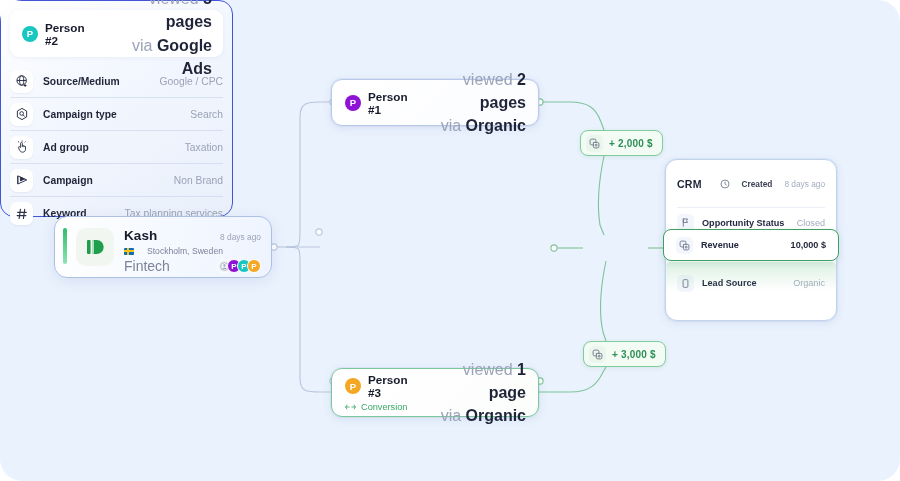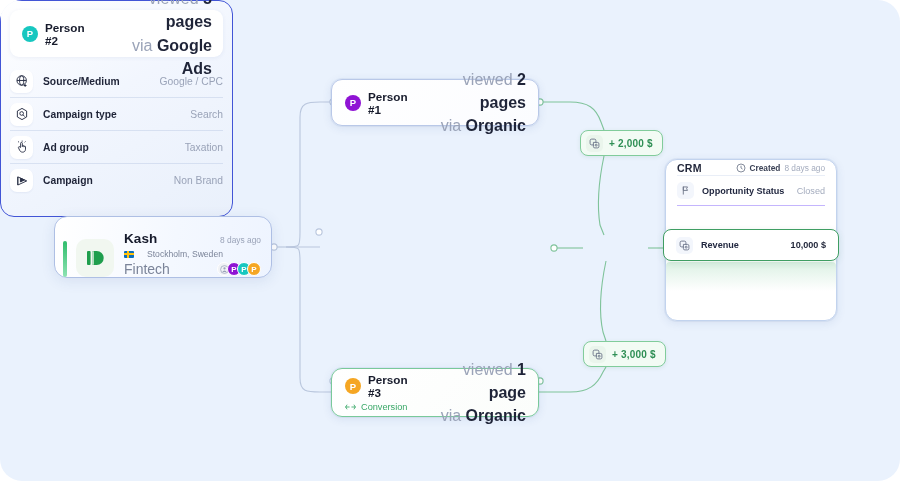--- a/index.html
+++ b/index.html
@@ -27,22 +27,22 @@
     box-shadow: 0 2px 10px rgba(40,70,140,.10), 0 0 0 1px rgba(120,150,200,.10);
   }
 
   
   #kash-card {
     left: 54px; top: 216px; width: 218px; height: 62px;
     border: 1.3px solid #aebfe4;
     border-radius: 13px;
     background: linear-gradient(100deg,#ffffff 0%,#f4f8ff 55%,#eef4ff 100%);
     box-shadow: 0 3px 14px rgba(40,70,140,.10);
-    display: flex; align-items: flex-end;
-    padding: 0 10px 0 8px;
+    display: flex; align-items: flex-start;
+    padding: 11px 10px 0 8px;
   }
   .kash-bar {
     width: 4px; height: 36px; border-radius: 3px; flex: 0 0 auto;
     background: linear-gradient(180deg,#2fbd6c 0%,#8ee3b3 100%);
   }
   .kash-logo {
     width: 38px; height: 38px; border-radius: 10px; margin-left: 9px;
     background: #f1f7f0; display: flex; align-items: center; justify-content: center;
     flex: 0 0 auto;
   }
@@ -138,25 +138,25 @@
 
   
   #crm {
     left: 665px; top: 159px; width: 172px; height: 162px;
     border: 1.1px solid #c2d3ee;
     border-radius: 12px;
     background: #ffffff;
     padding: 0 11px;
   }
   #crm-head {
-    height: 16px; display: flex; align-items: center; justify-content: space-between;
+    height: 48px; display: flex; align-items: center; justify-content: space-between;
     border-bottom: 1px solid #e9eef7;
   }
   #crm-title { font-size: 10.6px; font-weight: 700; color: #1f2438; letter-spacing: .2px; }
-  #crm-meta { display: flex; align-items: center; gap: 4px; }
+  #crm-meta { display: flex; align-items: center; gap: 12px; }
   .crm-created { font-size: 8.3px; font-weight: 700; color: #3b4256; }
   .crm-ago { font-size: 8.3px; color: #a4acbe; }
   .crm-row {
     height: 30px; display: flex; align-items: center;
     border-bottom: 1px solid #c4b5fd;
     position: relative;
   }
   .crm-row:last-child { border-bottom: none; }
   .crm-ico { width: 17px; height: 17px; border-radius: 5px; background: #f3f6fc;
              display:flex; align-items:center; justify-content:center; flex:0 0 auto; }
@@ -336,20 +336,29 @@
           <svg width="14" height="14" viewBox="0 0 16 16" fill="none" stroke="#2b3147" stroke-width="1.1" stroke-linejoin="round">
             <path d="M3.2 3.3l10.2 4.6L3.2 12.6z"></path>
               <path d="M3.2 3.3v9.3"></path>
               <path d="M6.2 4.7l4.6 2.1-4.6 2.2z" fill="#2b3147"></path>
           </svg>
         </span>
         <span class="detail-label">Campaign</span>
         <span class="detail-val">Non Brand</span>
       </div>
 
+      <div class="detail-row">
+        <span class="detail-ico">
+          <svg width="14" height="14" viewBox="0 0 16 16" fill="none" stroke="#2b3147" stroke-width="1.3" stroke-linecap="round">
+            <path d="M6.2 2.6L4.7 13.2M11.1 2.6L9.6 13.2M3 6.1h10M2.4 9.8h10"></path>
+          </svg>
+        </span>
+        <span class="detail-label">Keyword</span>
+        <span class="detail-val">Tax planning services</span>
+      </div>
 
     </div>
   </div>
 
   <div class="card" id="person3">
     <div class="p-left">
       <div class="p-headrow">
         <span class="p-badge" style="background:#f5a623;">P</span>
         <span class="p-name">Person #3</span>
       </div>

